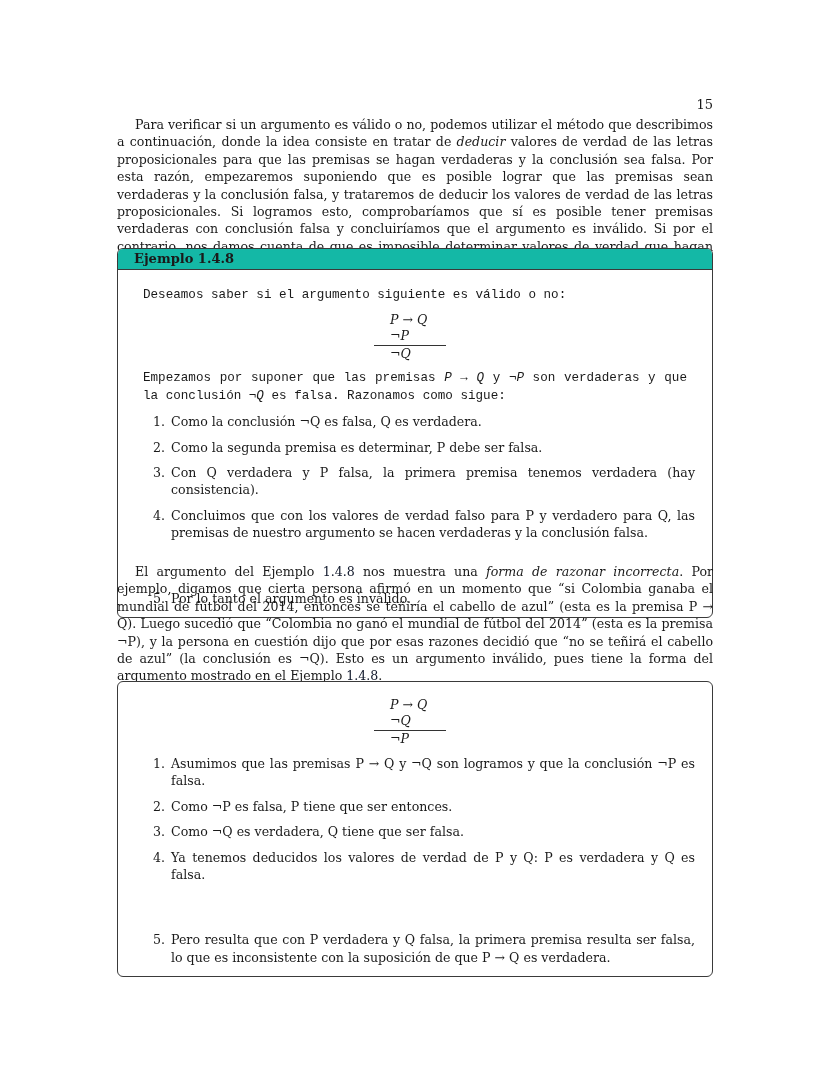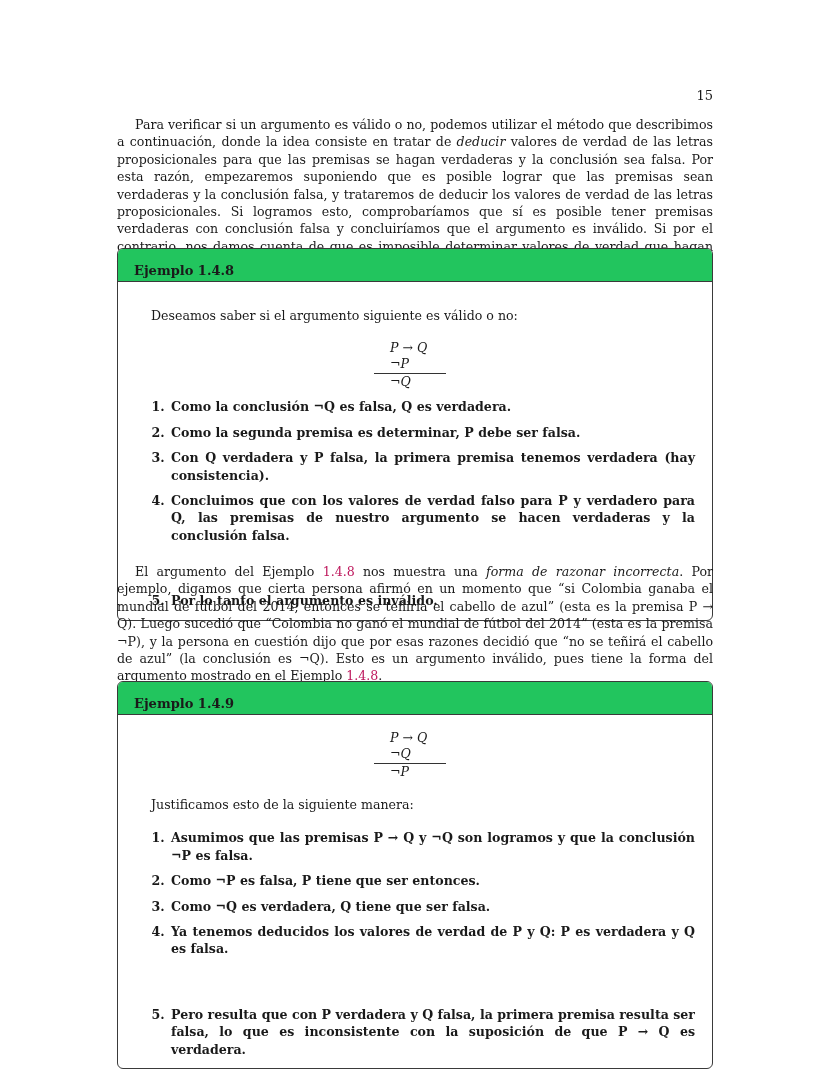--- a/index.html
+++ b/index.html
@@ -1,34 +1,34 @@
 <!DOCTYPE html>
 <html><head>
 <meta charset="utf-8">
 <style>
   html, body { margin: 0; padding: 0; background: #ffffff; }
   body { width: 828px; height: 1071px; position: relative; overflow: hidden;
          font-family: "DejaVu Serif", "Liberation Serif", serif; color: #1a1a1a; }
   .page { position: absolute; left: 117px; top: 0; width: 596px; font-size: 12.6px; line-height: 17.4px; }
-  .pagenum { position: absolute; right: 0; top: 87px; font-size: 13px; }
+  .pagenum { position: absolute; right: 0; top: 96px; font-size: 13px; }
   .para { text-align: justify; text-indent: 18px; margin: 0; }
   .para.first { position: absolute; top: 116px; left: 0; width: 596px; }
   em { font-style: italic; }
   .m { font-style: italic; }
-  .ref { color: #be185d; }
+  .ref { color: #0f172a; }
   .box { position: absolute; left: 0; width: 594px; border: 1.4px solid #3a3a3a;
          border-radius: 6px; overflow: hidden; background: #fff; }
-  .box-head { background: #22c55e; border-bottom: 1.3px solid #3a3a3a; padding: 13px 16px 1px;
+  .box-head { background: #14b8a6; border-bottom: 1.3px solid #3a3a3a; padding: 1px 16px 1px;
               font-weight: bold; font-size: 13px; height: 18px; line-height: 18px; }
   .box-body { padding: 9px 17px 8px 17px; }
-  .box-body p { margin: 16px; text-align: justify; }
+  .box-body p { margin: 8px; text-align: justify; font-family: Liberation Mono, monospace; }
   .arg { width: 70px; margin: 6px auto 6px auto; padding-left: 0; }
   .arg .line { padding-left: 10px; height: 16px; line-height: 16px; }
   .arg .rule { border-top: 1px solid #333; margin: 1px 0 0 0; width: 72px; margin-left: -6px; }
-  ol { margin: 8px 0 0 0; padding-left: 34px; font-weight: bold; }
+  ol { margin: 8px 0 0 0; padding-left: 34px; }
   ol li { margin-bottom: 8px; padding-left: 2px; text-align: justify; }
   ol li:last-child { margin-bottom: 2px; margin-top: 48px; }
   .mid { position: absolute; left: 0; top: 563px; width: 596px; }
 </style>
 </head>
 <body>
 
 <div class="page">
   <div class="pagenum">15</div>
 
@@ -37,45 +37,44 @@
   <div class="box" style="top:248px;">
     <div class="box-head">Ejemplo 1.4.8</div>
     <div class="box-body">
       <p>Deseamos saber si el argumento siguiente es válido o no:</p>
       <div class="arg m">
         <div class="line">P → Q</div>
         <div class="line">¬P</div>
         <div class="rule"></div>
         <div class="line">¬Q</div>
       </div>
+      <p><span>Empezamos por suponer que las premisas </span><span class="m">P → Q</span><span> y </span><span class="m">¬P</span><span> son verdaderas y que la conclusión </span><span class="m">¬Q</span><span> es falsa. Razonamos como sigue:</span></p>
       <ol>
         <li>Como la conclusión ¬Q es falsa, Q es verdadera.</li>
         <li>Como la segunda premisa es determinar, P debe ser falsa.</li>
         <li>Con Q verdadera y P falsa, la primera premisa tenemos verdadera (hay consistencia).</li>
         <li>Concluimos que con los valores de verdad falso para P y verdadero para Q, las premisas de nuestro argumento se hacen verdaderas y la conclusión falsa.</li>
         <li>Por lo tanto el argumento es inválido.</li>
       </ol>
     </div>
   </div>
 
   <div class="mid">
     <p class="para"><span>El argumento del Ejemplo </span><span class="ref">1.4.8</span><span> nos muestra una </span><em>forma de razonar incorrecta</em><span>. Por ejemplo, digamos que cierta persona afirmó en un momento que “si Colombia ganaba el mundial de fútbol del 2014, entonces se teñiría el cabello de azul” (esta es la premisa P → Q). Luego sucedió que “Colombia no ganó el mundial de fútbol del 2014” (esta es la premisa ¬P), y la persona en cuestión dijo que por esas razones decidió que “no se teñirá el cabello de azul” (la conclusión es ¬Q). Esto es un argumento inválido, pues tiene la forma del argumento mostrado en el Ejemplo </span><span class="ref">1.4.8</span><span>.</span></p>
     <p class="para"><span>A continuación demostramos que un argumento es válido utilizando el método del Ejemplo </span><span class="ref">1.4.8</span><span>.</span></p>
   </div>
 
   <div class="box" style="top:681px;">
-    <div class="box-head">Ejemplo 1.4.9</div>
     <div class="box-body">
       <div class="arg m">
         <div class="line">P → Q</div>
         <div class="line">¬Q</div>
         <div class="rule"></div>
         <div class="line">¬P</div>
       </div>
-      <p>Justificamos esto de la siguiente manera:</p>
       <ol>
         <li>Asumimos que las premisas P → Q y ¬Q son logramos y que la conclusión ¬P es falsa.</li>
         <li>Como ¬P es falsa, P tiene que ser entonces.</li>
         <li>Como ¬Q es verdadera, Q tiene que ser falsa.</li>
         <li>Ya tenemos deducidos los valores de verdad de P y Q: P es verdadera y Q es falsa.</li>
         <li>Pero resulta que con P verdadera y Q falsa, la primera premisa resulta ser falsa, lo que es inconsistente con la suposición de que P → Q es verdadera.</li>
       </ol>
     </div>
   </div>
 </div>

